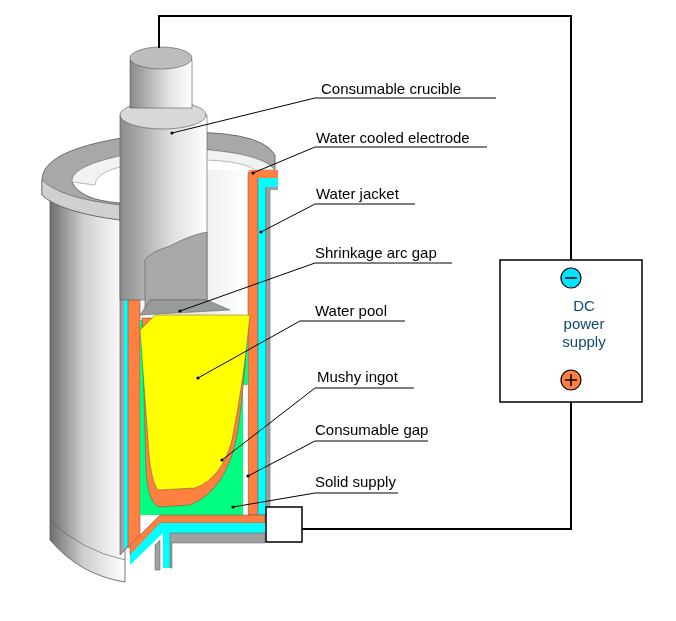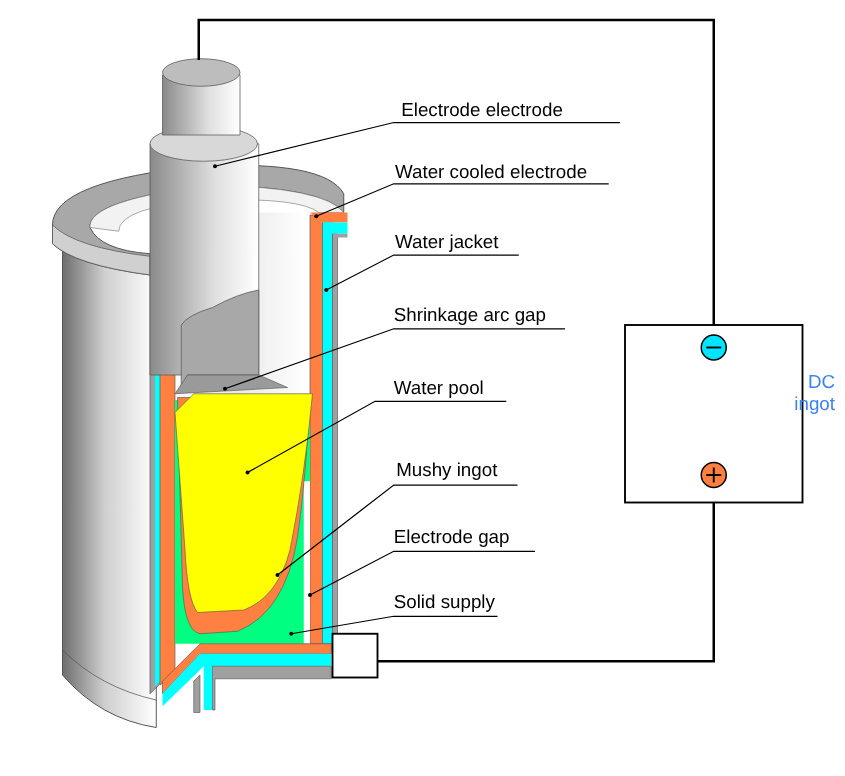--- a/index.html
+++ b/index.html
@@ -1,22 +1,22 @@
 <!DOCTYPE html>
 <html><head>
 <meta charset="utf-8">
 <style>
   html, body { margin: 0; padding: 0; background: #ffffff; }
   body { width: 676px; height: 621px; position: relative; overflow: hidden;
          font-family: "Liberation Sans", sans-serif; }
   #diagram { position: absolute; left: 0; top: 0; }
   .label { position: absolute; font-size: 15px; color: #000; white-space: nowrap;
            line-height: 18px; }
-  #psu-text { position: absolute; left: 500px; top: 297px; width: 168px; text-align: right;
-              font-size: 15px; line-height: 18px; color: #3b82f6; }
+  #psu-text { position: absolute; left: 500px; top: 297px; width: 168px; text-align: center;
+              font-size: 15px; line-height: 18px; color: #0c4a6e; }
 </style>
 </head>
 <body>
 
 <svg id="diagram" width="676" height="621" viewBox="0 0 676 621">
   <defs>
     <linearGradient id="cylGrad" x1="0" x2="1" y1="0" y2="0">
       <stop offset="0" stop-color="#6e6e6e"></stop>
       <stop offset="0.45" stop-color="#cfcfcf"></stop>
       <stop offset="1" stop-color="#ffffff"></stop>
@@ -110,25 +110,26 @@
       <circle cx="253" cy="173" r="1.6"></circle>
     <circle cx="261" cy="232" r="1.6"></circle>
       <circle cx="180" cy="311" r="1.6"></circle>
     <circle cx="198" cy="378" r="1.6"></circle>
       <circle cx="222" cy="460" r="1.6"></circle>
     <circle cx="248" cy="476" r="1.6"></circle>
       <circle cx="233" cy="507" r="1.6"></circle>
   </g>
 </svg>
 
-<div class="label" style="left:321px;top:80px">Electrode electrode</div>
+<div class="label" style="left:321px;top:80px">Consumable crucible</div>
 <div class="label" style="left:316px;top:129px">Water cooled electrode</div>
 <div class="label" style="left:316px;top:185px">Water jacket</div>
 <div class="label" style="left:315px;top:244px">Shrinkage arc gap</div>
 <div class="label" style="left:315px;top:302px">Water pool</div>
 <div class="label" style="left:317px;top:368px">Mushy ingot</div>
-<div class="label" style="left:315px;top:421px">Electrode gap</div>
+<div class="label" style="left:315px;top:421px">Consumable gap</div>
 <div class="label" style="left:315px;top:473px">Solid supply</div>
 
 <div id="psu-text">
   <div>DC</div>
-  <div>ingot</div>
+  <div>power</div>
+  <div>supply</div>
 </div>
 
 </body></html>

